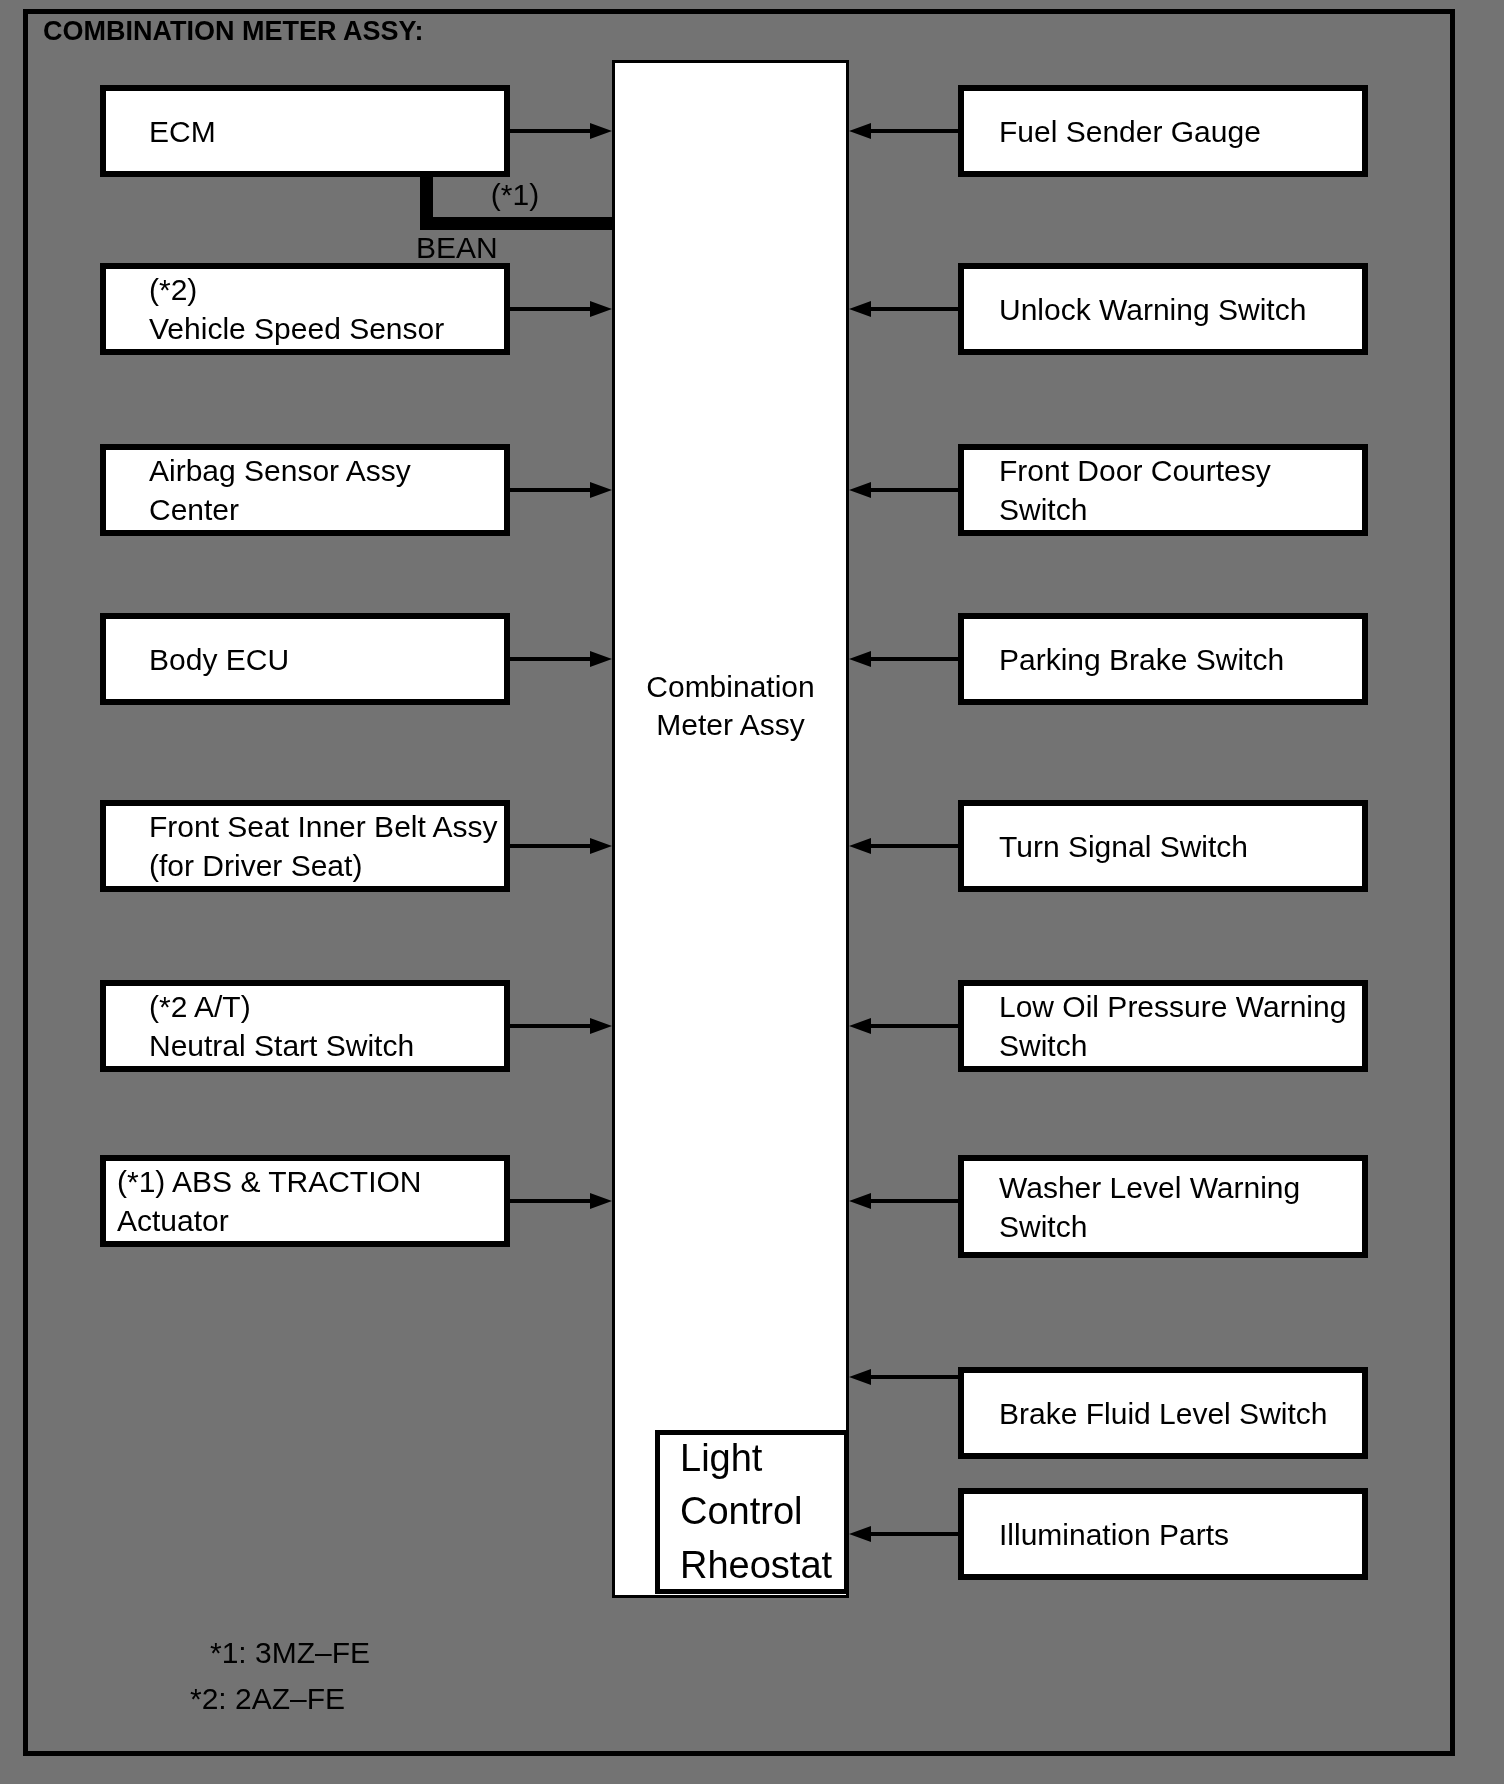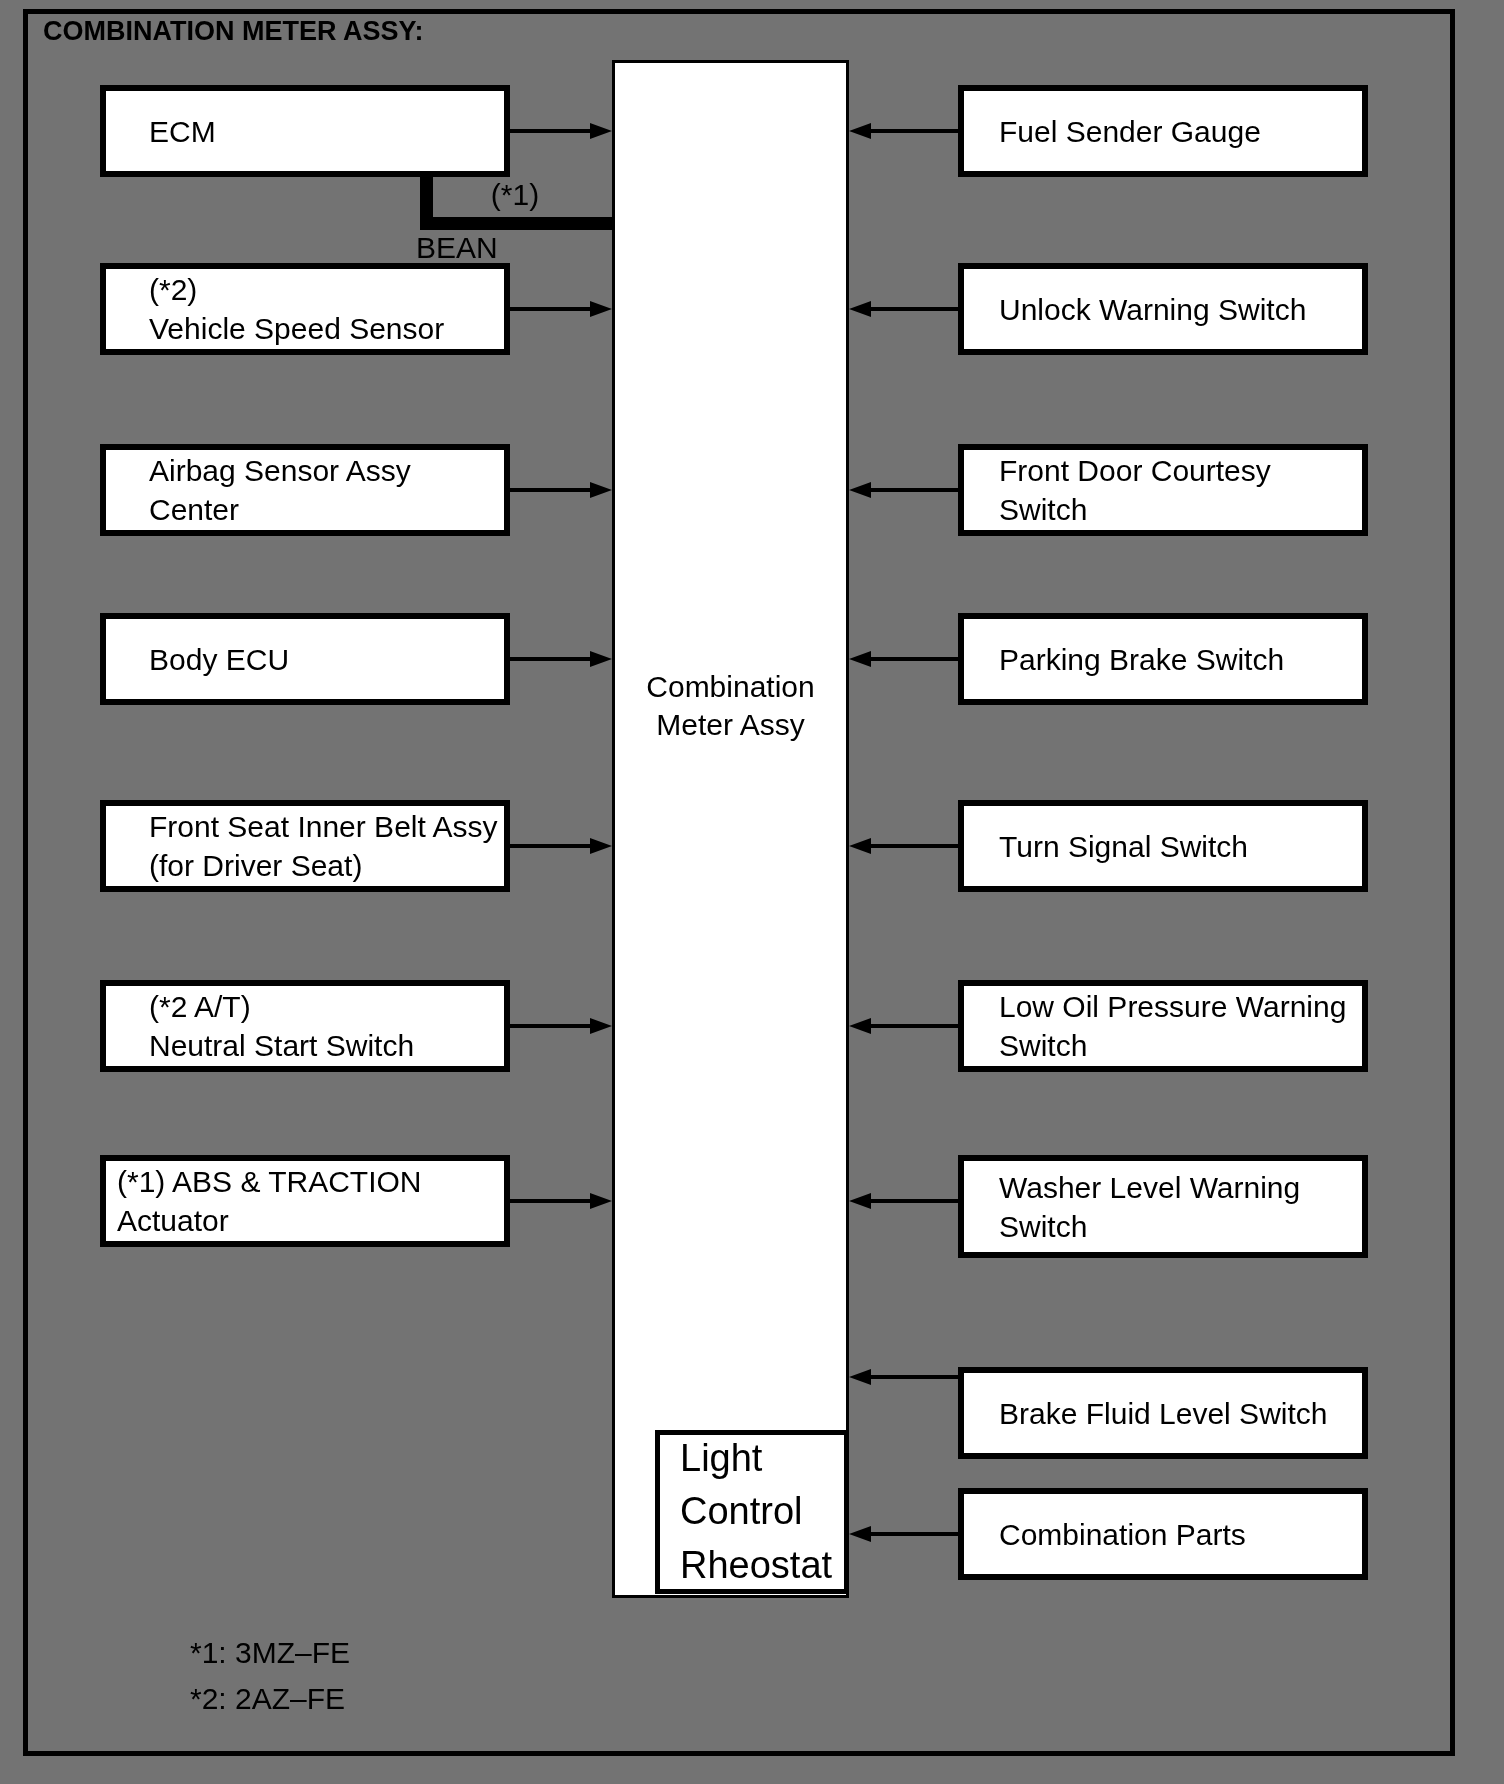--- a/index.html
+++ b/index.html
@@ -91,21 +91,21 @@
   .bean-h { position: absolute; left: 420px; top: 217px; width: 194px; height: 13px; background: #000; }
   .bean-note {
     position: absolute; left: 455px; top: 178px;
     width: 120px; text-align: center; font-size: 30px;
   }
   .bean-label {
     position: absolute; left: 416px; top: 231px;
     font-size: 30px;
   }
   .footnote { position: absolute; left: 190px; font-size: 30px; white-space: nowrap; }
-  .footnote.f1 { top: 1636px; }
+  .footnote.f1 { top: 1636px; margin-left: 20px; }
   .footnote.f2 { top: 1682px; }
 </style>
 </head>
 <body>
 
 <div id="canvas">
   <div class="frame"></div>
 
   <div class="title">COMBINATION METER ASSY:</div>
 
@@ -167,16 +167,16 @@
     <div class="node right" style="top: 980px; height: 92px;">Low Oil Pressure Warning
  Switch</div>
     <div class="head-left" style="left: 849px; top: 1018px;"></div>
     <div class="hline" style="left: 871px; top: 1024px; width: 89px;"></div>
     <div class="node right" style="top: 1155px; height: 103px;">Washer Level Warning Switch</div>
     <div class="head-left" style="left: 849px; top: 1193px;"></div>
     <div class="hline" style="left: 871px; top: 1199px; width: 89px;"></div>
     <div class="node right" style="top: 1331px; height: 92px; margin-top: 36px;">Brake Fluid Level Switch</div>
     <div class="head-left" style="left: 849px; top: 1369px;"></div>
     <div class="hline" style="left: 871px; top: 1375px; width: 89px;"></div>
-    <div class="node right" style="top: 1488px; height: 92px;">Combination Parts</div>
+    <div class="node right" style="top: 1488px; height: 92px;">Illumination Parts</div>
     <div class="head-left" style="left: 849px; top: 1526px;"></div>
     <div class="hline" style="left: 871px; top: 1532px; width: 89px;"></div>
   </div>
 
 </body></html>

